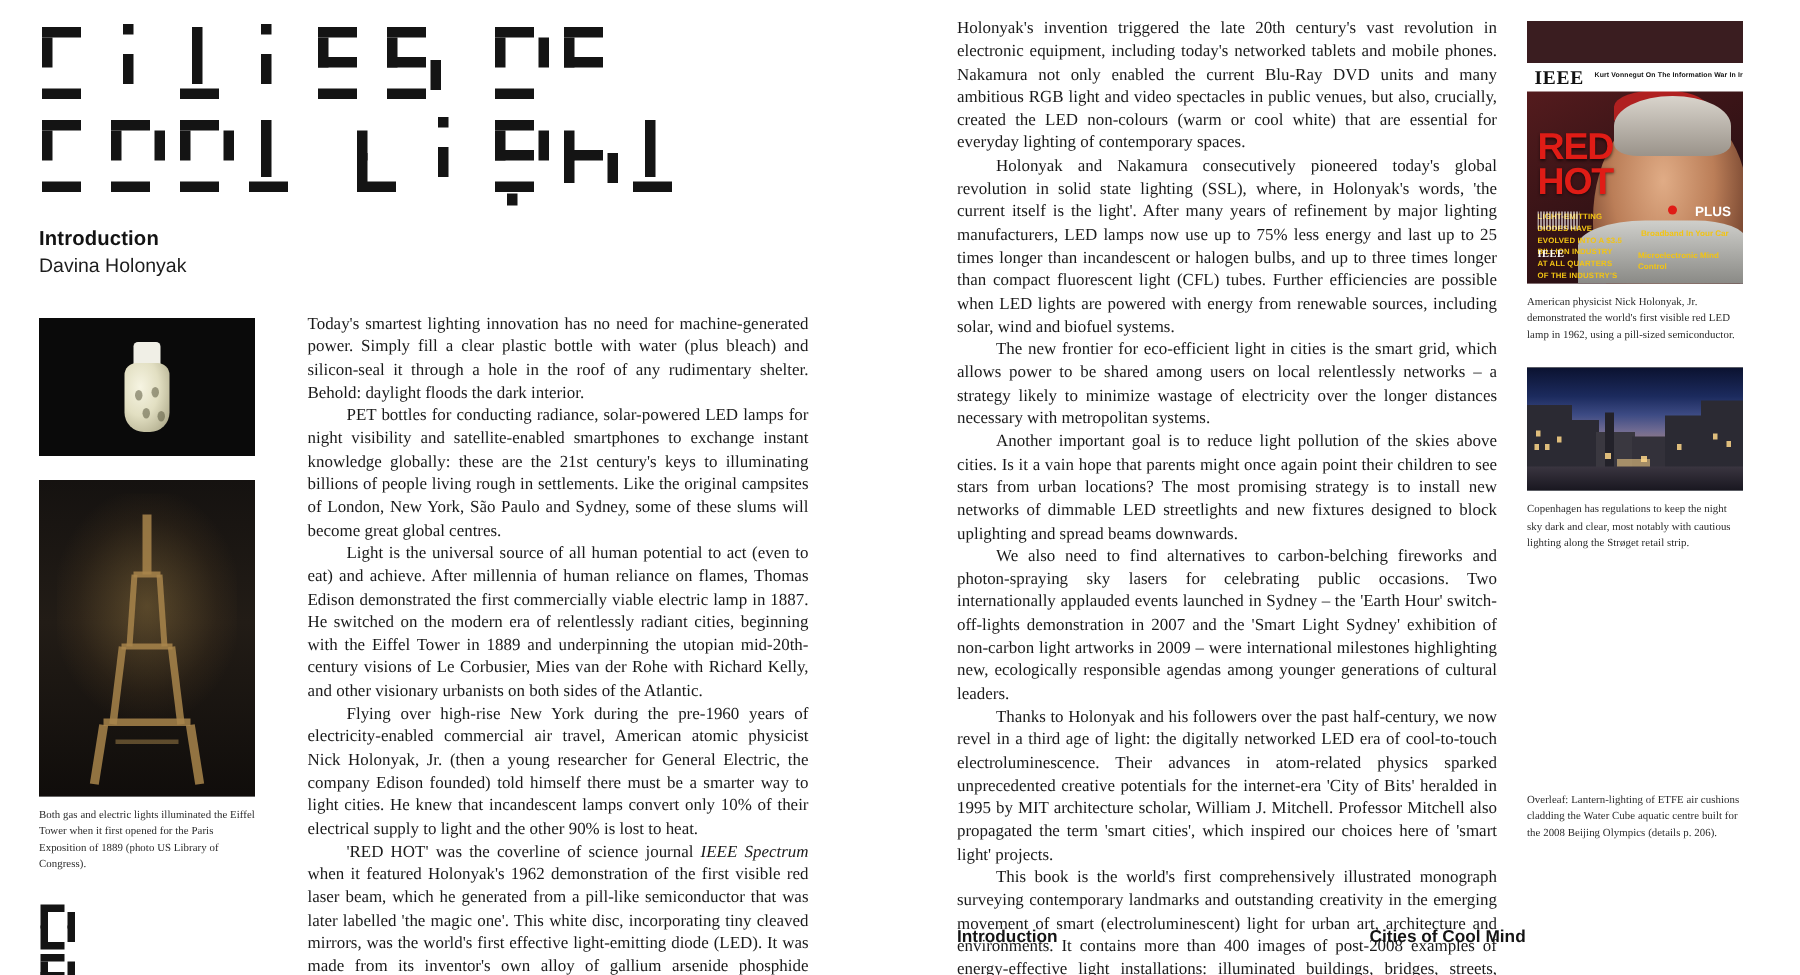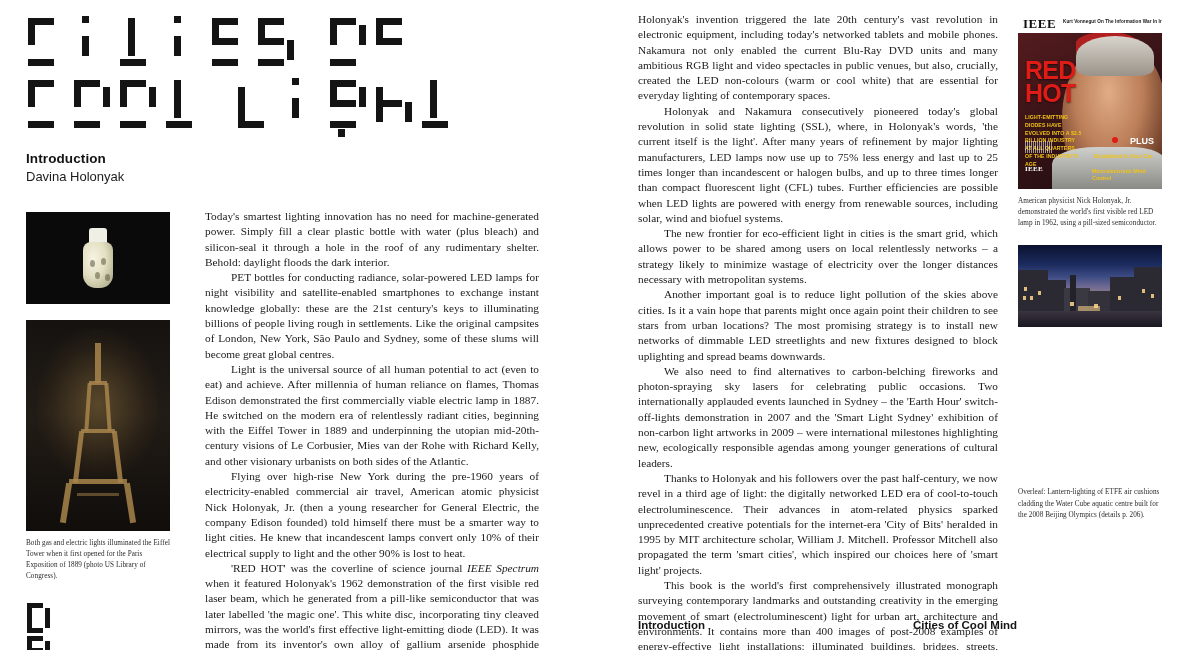--- a/index.html
+++ b/index.html
@@ -222,21 +222,21 @@
     position: absolute;
     left: 418px;
     top: 14px;
     width: 145px;
   }
   .fig-img.spectrum { height: 175px; background: #3a1d20; }
   .fig-img.cph { height: 82px; margin-top: 0; }
 
   
   .spec-cover { position: absolute; inset: 0; overflow: hidden;
-    background: linear-gradient(150deg, #5a1d1f 0%, #3a1417 45%, #1a0c10 100%); }
+    background: linear-gradient(150deg, #5a1d1f 0%, #3a1417 45%, #1a0c10 100%); margin-top: 28px; }
   .spec-topbar {
     position: absolute; left: 0; top: 0; width: 100%; height: 19px;
     background: #ffffff;
   }
   .spec-ieee {
     position: absolute; left: 5px; top: 2px;
     font-family: "Liberation Serif", serif;
     font-weight: bold; font-size: 13px; letter-spacing: 0.5px;
     color: #111;
   }
@@ -580,20 +580,21 @@
             <div class="cph-win" style="left:20px;bottom:40%;width:3px;height:4px;"></div>
             <div class="cph-win" style="left:6px;bottom:44%;width:3px;height:4px;"></div>
             <div class="cph-win" style="left:52px;bottom:26%;width:4px;height:4px;"></div>
             <div class="cph-win" style="left:76px;bottom:24%;width:4px;height:4px;"></div>
             <div class="cph-win" style="left:100px;bottom:34%;width:3px;height:4px;"></div>
             <div class="cph-win" style="left:124px;bottom:42%;width:3px;height:4px;"></div>
             <div class="cph-win" style="left:133px;bottom:36%;width:3px;height:4px;"></div>
             <div class="cph-win" style="left:60px;bottom:20%;width:22px;height:5px;opacity:.55;"></div>
           </div>
         </div>
+        <div class="caption caption-right">Copenhagen has regulations to keep the night sky dark and clear, most notably with cautious lighting along the Strøget retail strip.</div>
       </div>
 
       <div class="caption caption-right" style="margin-top:160px">Overleaf: Lantern-lighting of ETFE air cushions cladding the Water Cube aquatic centre built for the 2008 Beijing Olympics (details p. 206).</div>
 
     </div>
   </div>
 
   <div class="footer">
     <div class="footer-left">Introduction</div>
     <div class="footer-right">Cities of Cool Mind</div>

